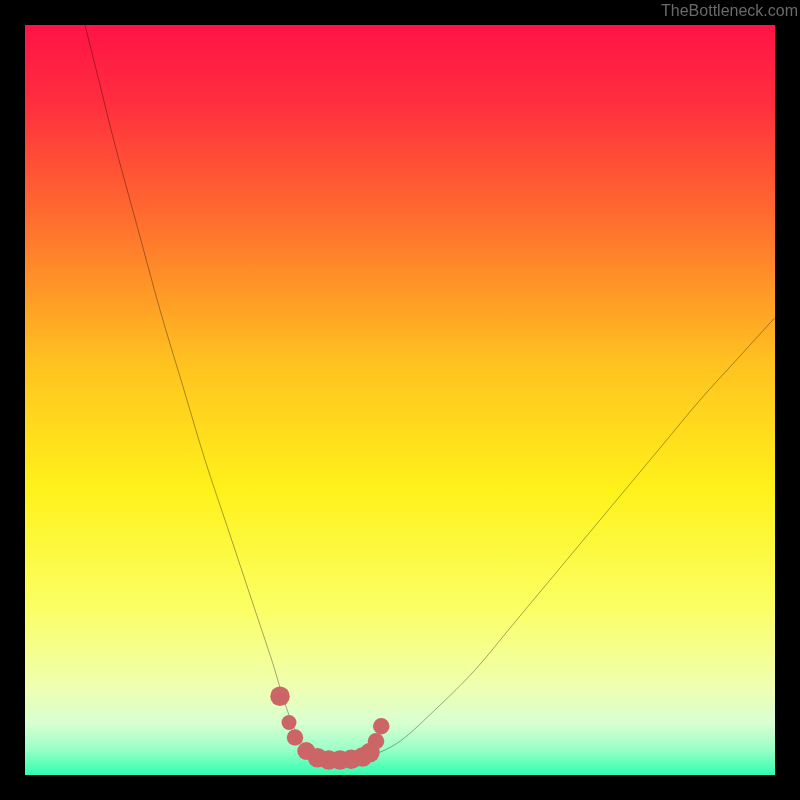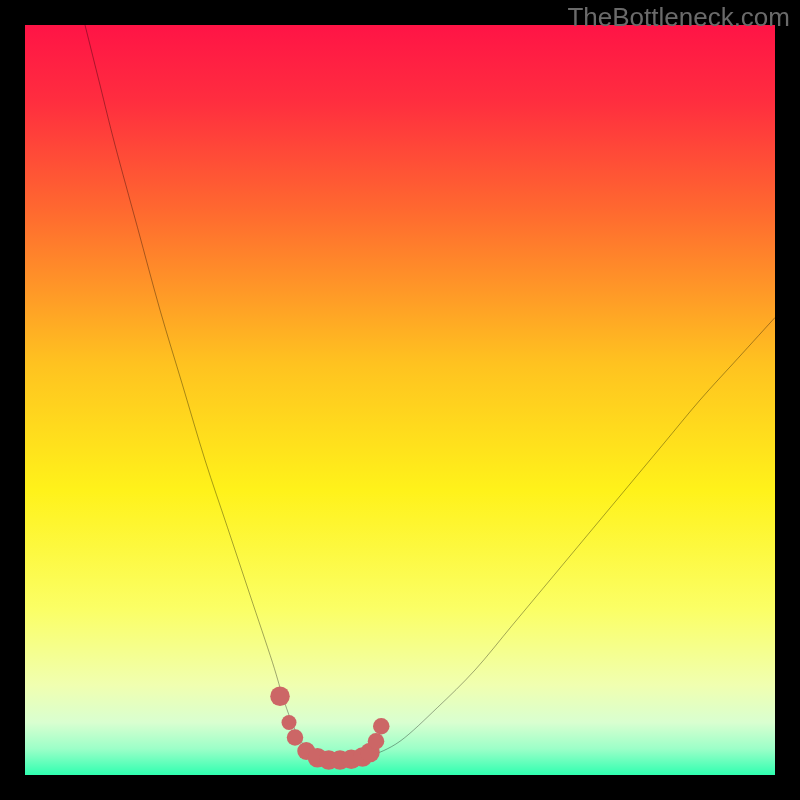--- a/index.html
+++ b/index.html
@@ -25,23 +25,23 @@
     height: 750px;
     overflow: hidden;
   }
   .gradient {
     position: absolute;
     inset: 0;
   }
   .attribution {
     position: absolute;
     top: 2px;
-    right: 10px;
+    right: 2px;
     color: #6a6a6a;
-    font-size: 26px;
+    font-size: 16px;
     font-weight: 500;
     z-index: 5;
     font-family: Arial, sans-serif;
   }
   svg.curve {
     position: absolute;
     inset: 0;
     z-index: 3;
   }
   .marker {

